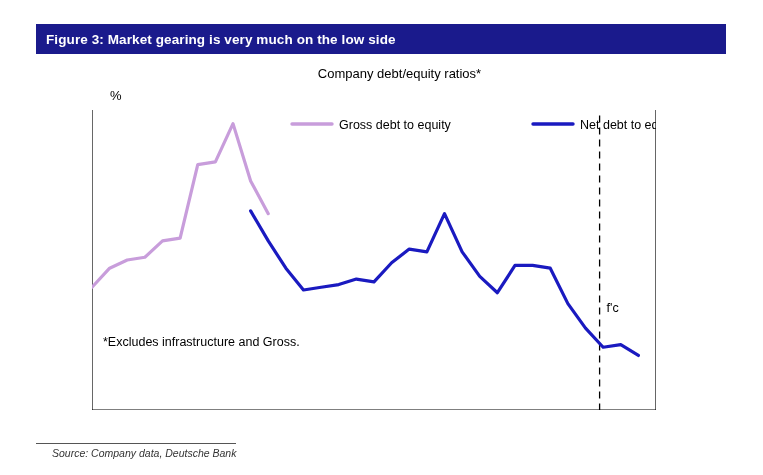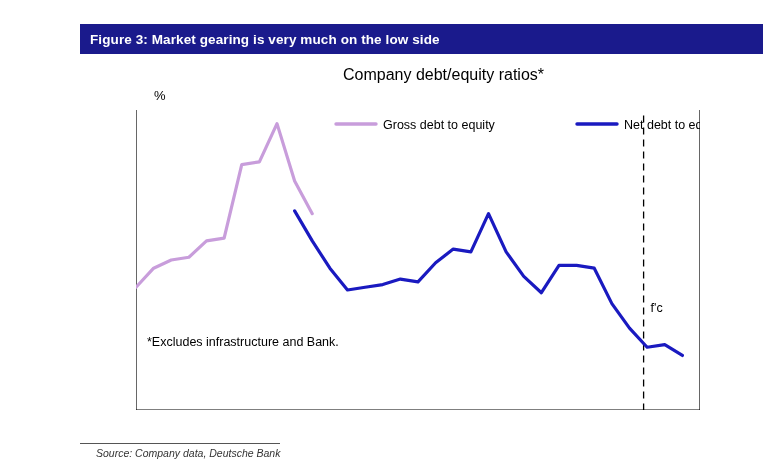--- a/index.html
+++ b/index.html
@@ -1,30 +1,30 @@
 <!DOCTYPE html>
 <html><head>
 <meta charset="utf-8">
 <style>
   html,body{margin:0;padding:0;}
   body{width:763px;height:475px;background:#ffffff;font-family:"Liberation Sans",sans-serif;overflow:hidden;}
-  .wrap{position:relative;width:684px;height:475px;margin-left:44px;}
+  .wrap{position:relative;width:684px;height:475px;}
 
   .title-bar{
     position:absolute;left:36px;top:24px;width:690px;height:30px;
     background:#1a1a8c;display:flex;align-items:center;
   }
   .title-text{
     color:#ffffff;font-size:13.5px;font-weight:bold;padding-left:10px;
     letter-spacing:0.1px;font-family:"Liberation Sans",sans-serif;
   }
 
   .subtitle{
     position:absolute;left:0;top:66px;width:763px;text-align:center;
-    font-size:16px;color:#000;
+    font-size:13px;color:#000;
   }
   .subtitle span{position:relative;left:18px;}
 
   .plot-area{
     position:absolute;left:92px;top:110px;width:564px;height:300px;
   }
   .pct-label{
     position:absolute;left:110px;top:88px;font-size:13px;color:#000;
   }
 
@@ -145,18 +145,18 @@
           <line x1="200" y1="14" x2="240" y2="14" stroke="#c89ddb" stroke-width="3.4" stroke-linecap="round"></line>
           <text x="247" y="18.5" font-size="12.5" font-family="&quot;Liberation Sans&quot;, sans-serif" fill="#000">Gross debt to equity</text>
         </g>
         <g>
           <line x1="441" y1="14" x2="481" y2="14" stroke="#1a1ac0" stroke-width="3.4" stroke-linecap="round"></line>
           <text x="488" y="18.5" font-size="12.5" font-family="&quot;Liberation Sans&quot;, sans-serif" fill="#000">Net debt to equity</text>
         </g>
       </svg>
   </div>
 
-  <div class="note">*Excludes infrastructure and Bank.</div>
+  <div class="note">*Excludes infrastructure and Gross.</div>
 
   <div class="source-line"></div>
   <div class="source">Source: Company data, Deutsche Bank</div>
 
 </div>
 
 </body></html>

